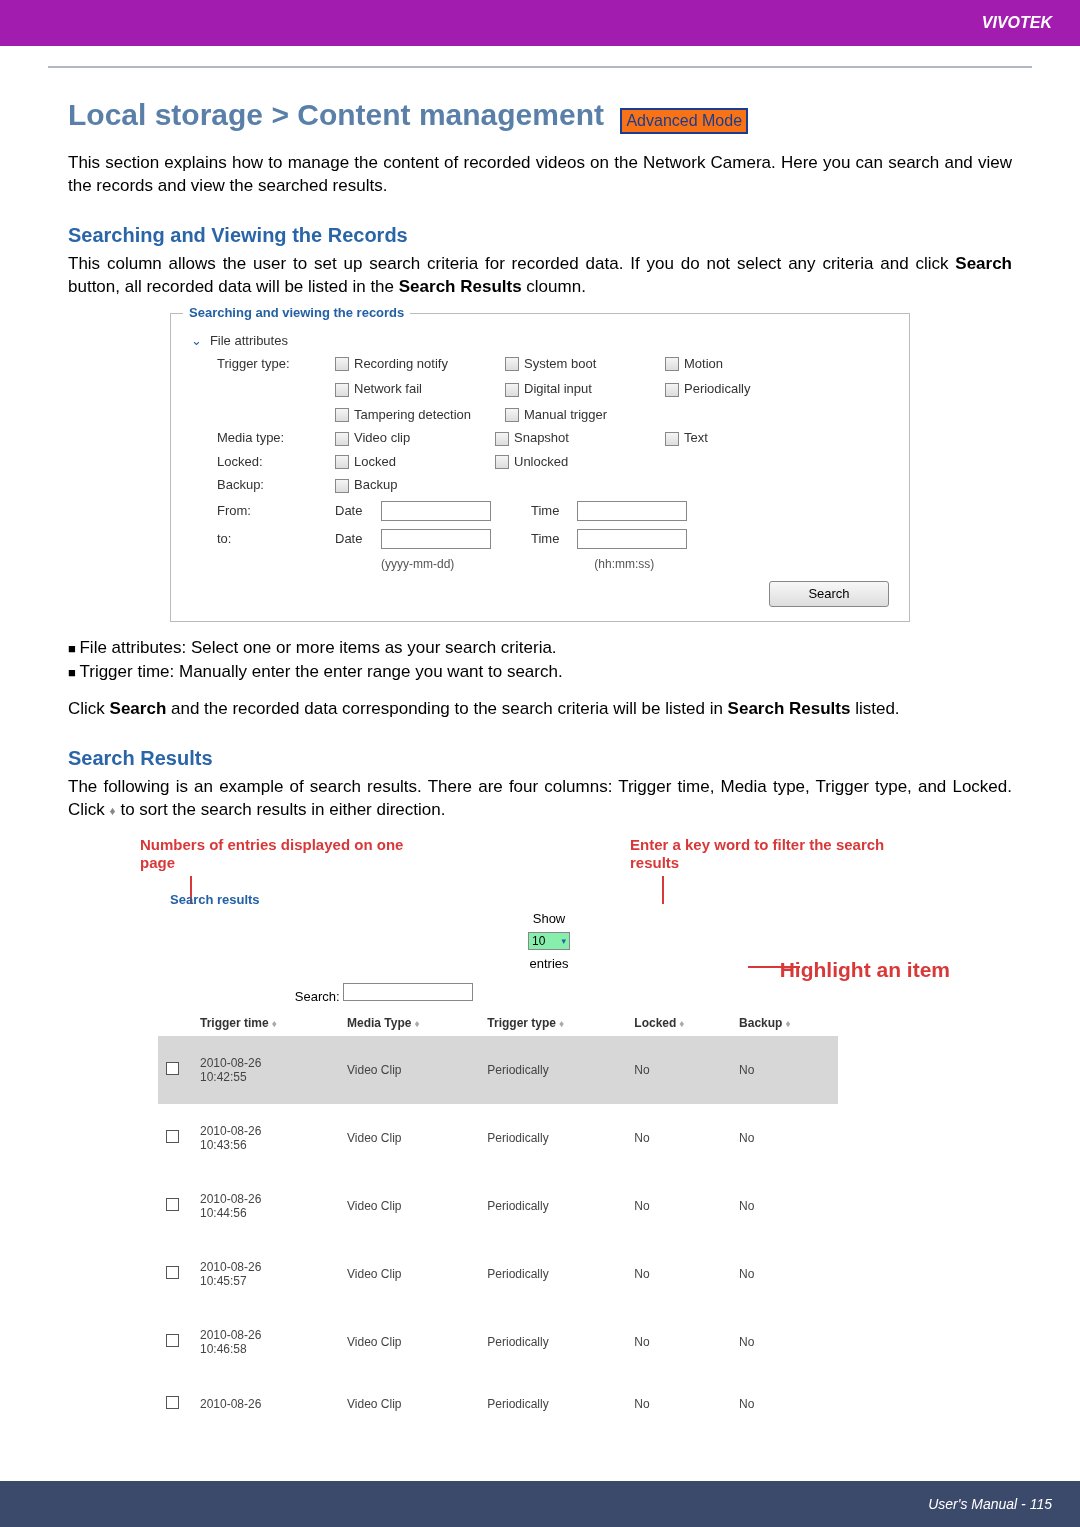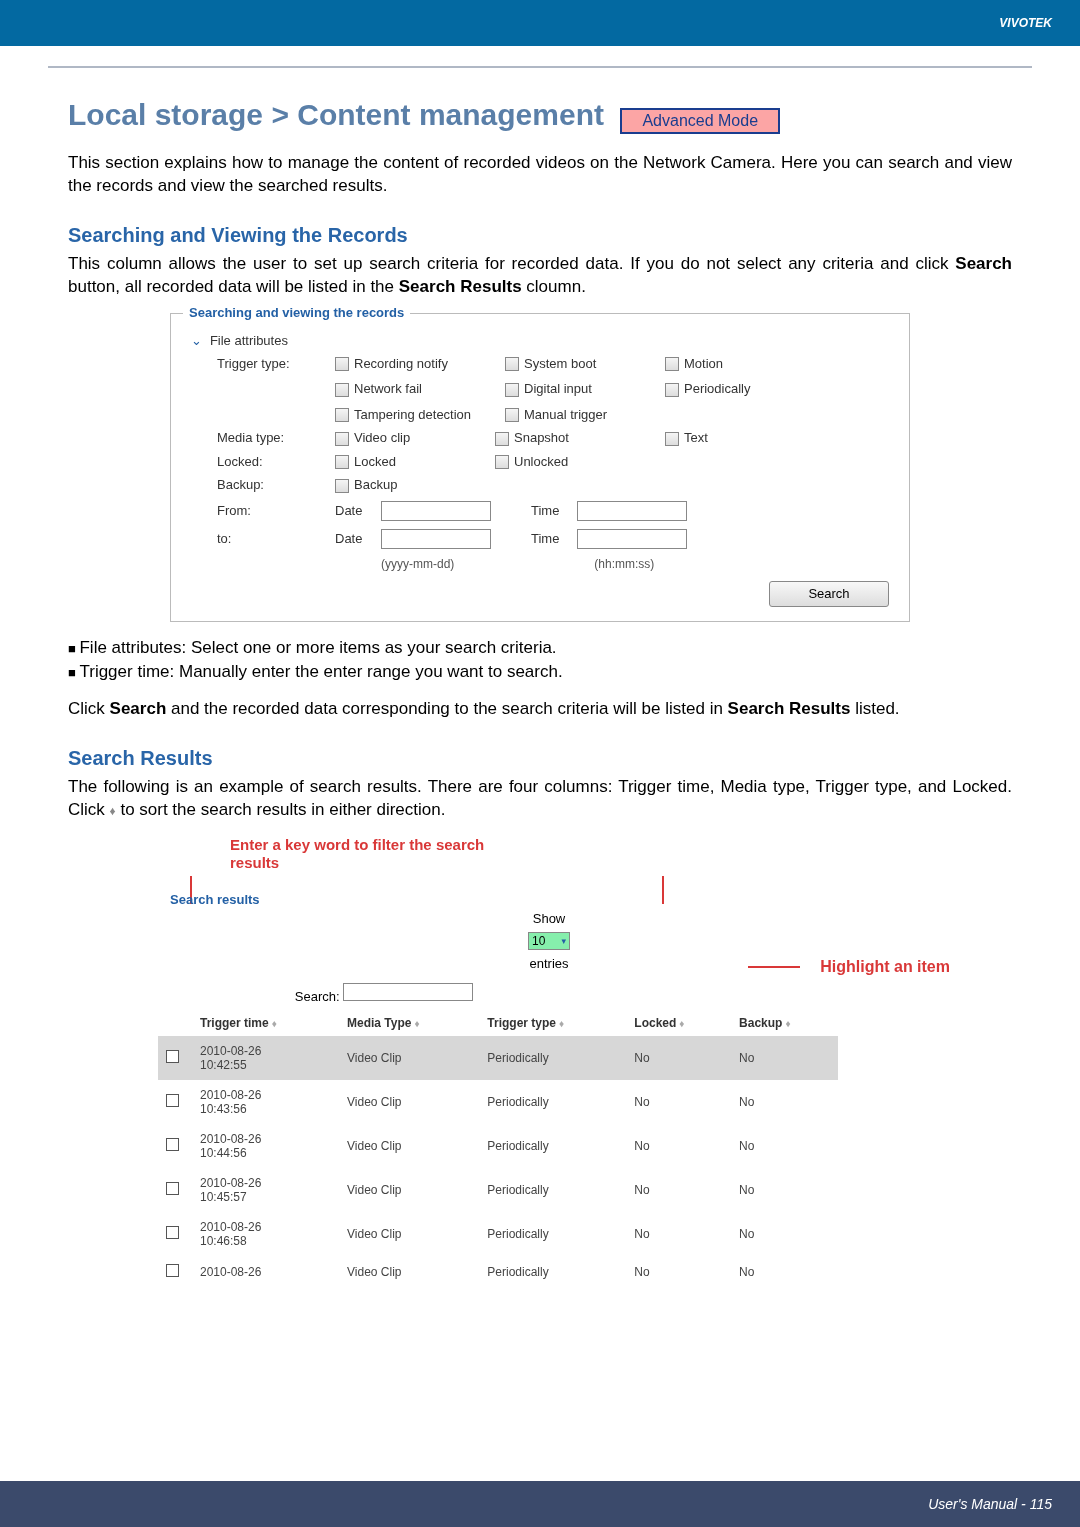--- a/index.html
+++ b/index.html
@@ -4,51 +4,51 @@
   <style>
     * { box-sizing: border-box; margin: 0; padding: 0; }
     body {
       font-family: Arial, sans-serif;
       width: 1080px;
       height: 1527px;
       background: #fff;
       position: relative;
     }
     .header-bar {
-      background: #0369a1;
+      background: #a21caf;
       color: #fff;
       height: 46px;
       display: flex;
       align-items: center;
       justify-content: flex-end;
       padding: 0 28px;
       font-style: italic;
       font-weight: bold;
-      font-size: 12px;
+      font-size: 16px;
     }
     .thin-line {
       height: 2px;
       background: #b0b8c5;
       margin: 20px 48px 0 48px;
     }
     .content {
       padding: 30px 68px 0 68px;
     }
     h1 {
       color: #5a7fa8;
       font-size: 30px;
       font-weight: bold;
       display: inline;
     }
     .mode-badge {
       display: inline-block;
       border: 2px solid #1a3d8f;
-      background: #fca5a5;
+      background: #f97316;
       color: #1a3d8f;
-      padding: 2px 20px;
+      padding: 2px 4px;
       font-size: 16px;
       vertical-align: middle;
       margin-left: 12px;
     }
     .intro { margin-top: 18px; font-size: 17px; line-height: 1.35; color: #000; text-align: justify; }
     h2 { color: #2965a8; font-size: 20px; margin-top: 26px; font-weight: bold; }
     .subtext { font-size: 17px; line-height: 1.35; margin-top: 6px; color: #000; text-align: justify; }
     .bold { font-weight: bold; }
     .panel {
       border: 1px solid #bbb;
@@ -144,35 +144,35 @@
     }
     .sr-table { width: 680px; margin-left: 18px; border-collapse: collapse; }
     .sr-table th {
       text-align: left;
       font-weight: bold;
       font-size: 12px;
       padding: 6px 8px;
       color: #333;
     }
     .sort-ico { color: #aaa; font-size: 10px; margin-left: 3px; }
-    .sr-table td { padding: 8px 8px; font-size: 12px; color: #444; }
+    .sr-table td { padding: 20px 8px; font-size: 12px; color: #444; }
     .sr-table .sel td { background: #d7d7d7; }
     .cbox {
       width: 13px; height: 13px;
       border: 1px solid #555;
       background: #fff;
       display: inline-block;
     }
     .hl-callout {
       position: absolute;
       right: -10px;
       top: 122px;
       color: #d93838;
       font-weight: bold;
-      font-size: 16px;
+      font-size: 21px;
     }
     .hl-line {
       position: absolute;
       top: 130px;
       right: 140px;
       width: 52px;
       height: 2px;
       background: #d93838;
     }
     .footer {
@@ -286,20 +286,21 @@
     <span>Click </span><span class="bold">Search</span><span> and the recorded data corresponding to the search criteria will be listed in </span><span class="bold">Search Results</span><span> listed.</span>
   </p>
 
   <h2>Search Results</h2>
   <p class="subtext">
     <span>The following is an example of search results. There are four columns: Trigger time, Media type, Trigger type, and Locked. Click </span><span class="tri-icon">♦</span><span> to sort the search results in either direction.</span>
   </p>
 
   <div class="results-img">
     <div class="callout-row">
+      <div class="callout callout-left">Numbers of entries displayed on one page</div>
       <div class="callout callout-right">Enter a key word to filter the search results</div>
     </div>
     <div class="ptr-row">
       <div class="ptr1"></div>
       <div class="ptr2"></div>
     </div>
 
     <div class="sr-title">Search results</div>
     <div class="sr-controls">
       <span>Show</span>

